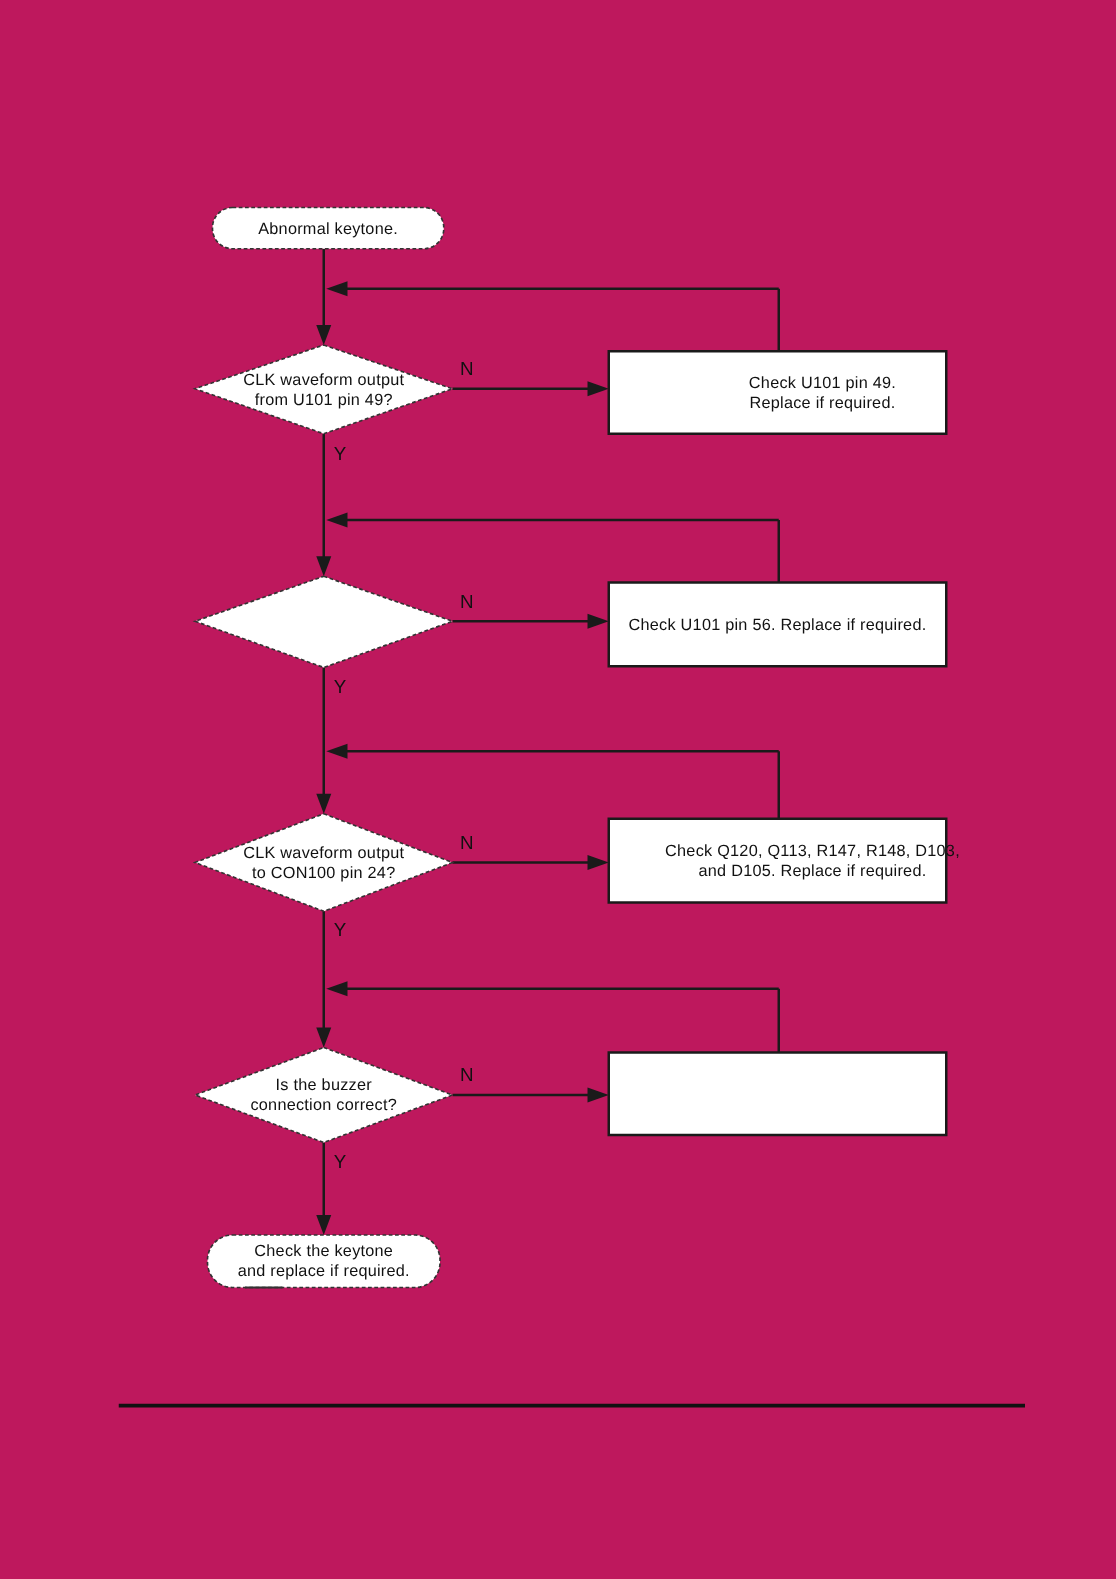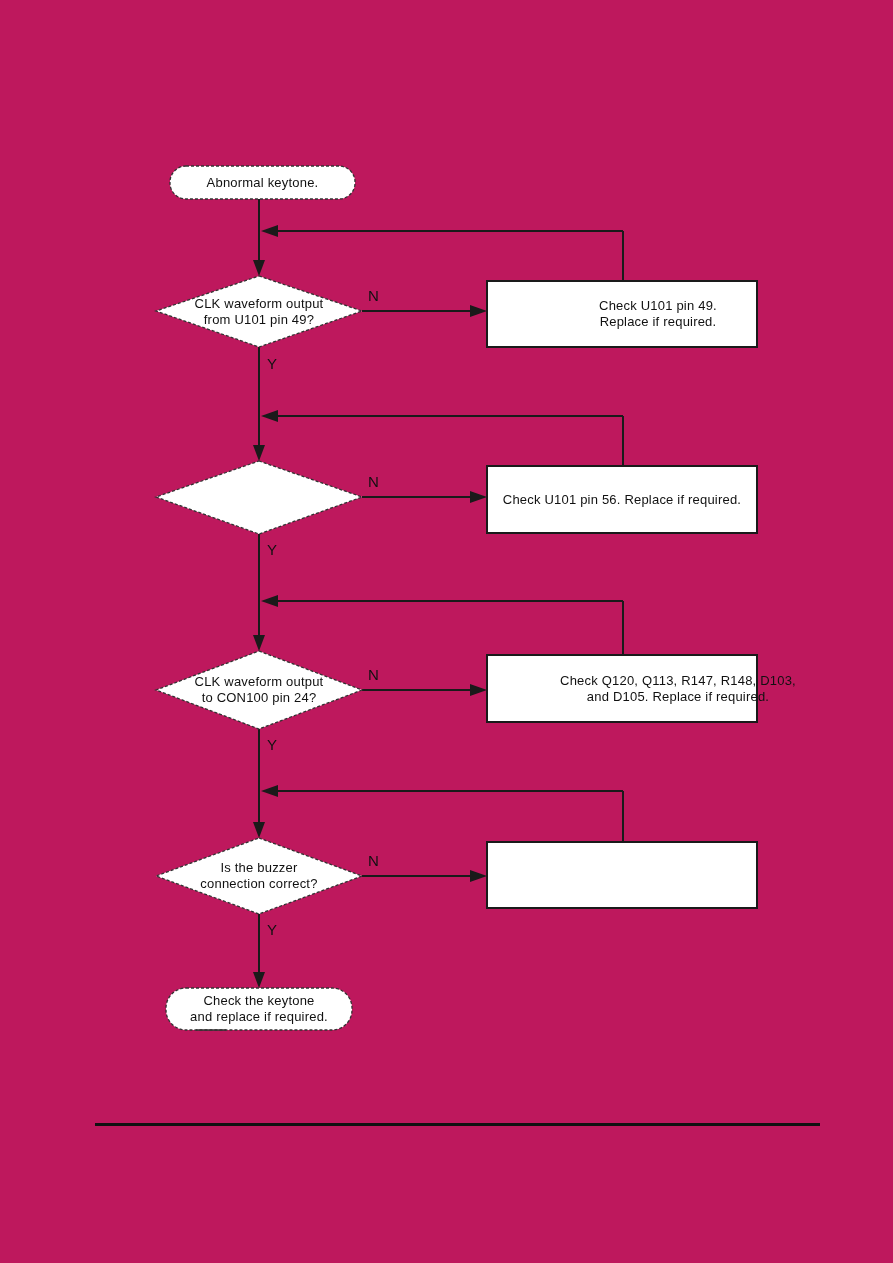--- a/index.html
+++ b/index.html
@@ -127,21 +127,21 @@
   <div class="label" style="left:487px;top:466px;width:270px;height:67px;">
     <div>Check U101 pin 56. Replace if required.</div>
   </div>
 
   <div class="label" style="left:156px;top:651px;width:206px;height:78px;">
     <div>CLK waveform output</div>
     <div>to CON100 pin 24?</div>
   </div>
   <div class="branch" style="left:368px;top:667px;">N</div>
   <div class="branch" style="left:267px;top:737px;">Y</div>
-  <div class="label" style="left:487px;top:655px;width:326px;height:67px;padding-left:28px;">
+  <div class="label" style="left:487px;top:655px;width:326px;height:67px;">
     <div>Check Q120, Q113, R147, R148, D103,</div>
     <div>and D105. Replace if required.</div>
   </div>
 
   <div class="label" style="left:156px;top:838px;width:206px;height:76px;">
     <div>Is the buzzer</div>
     <div>connection correct?</div>
   </div>
   <div class="branch" style="left:368px;top:853px;">N</div>
   <div class="branch" style="left:267px;top:922px;">Y</div>

